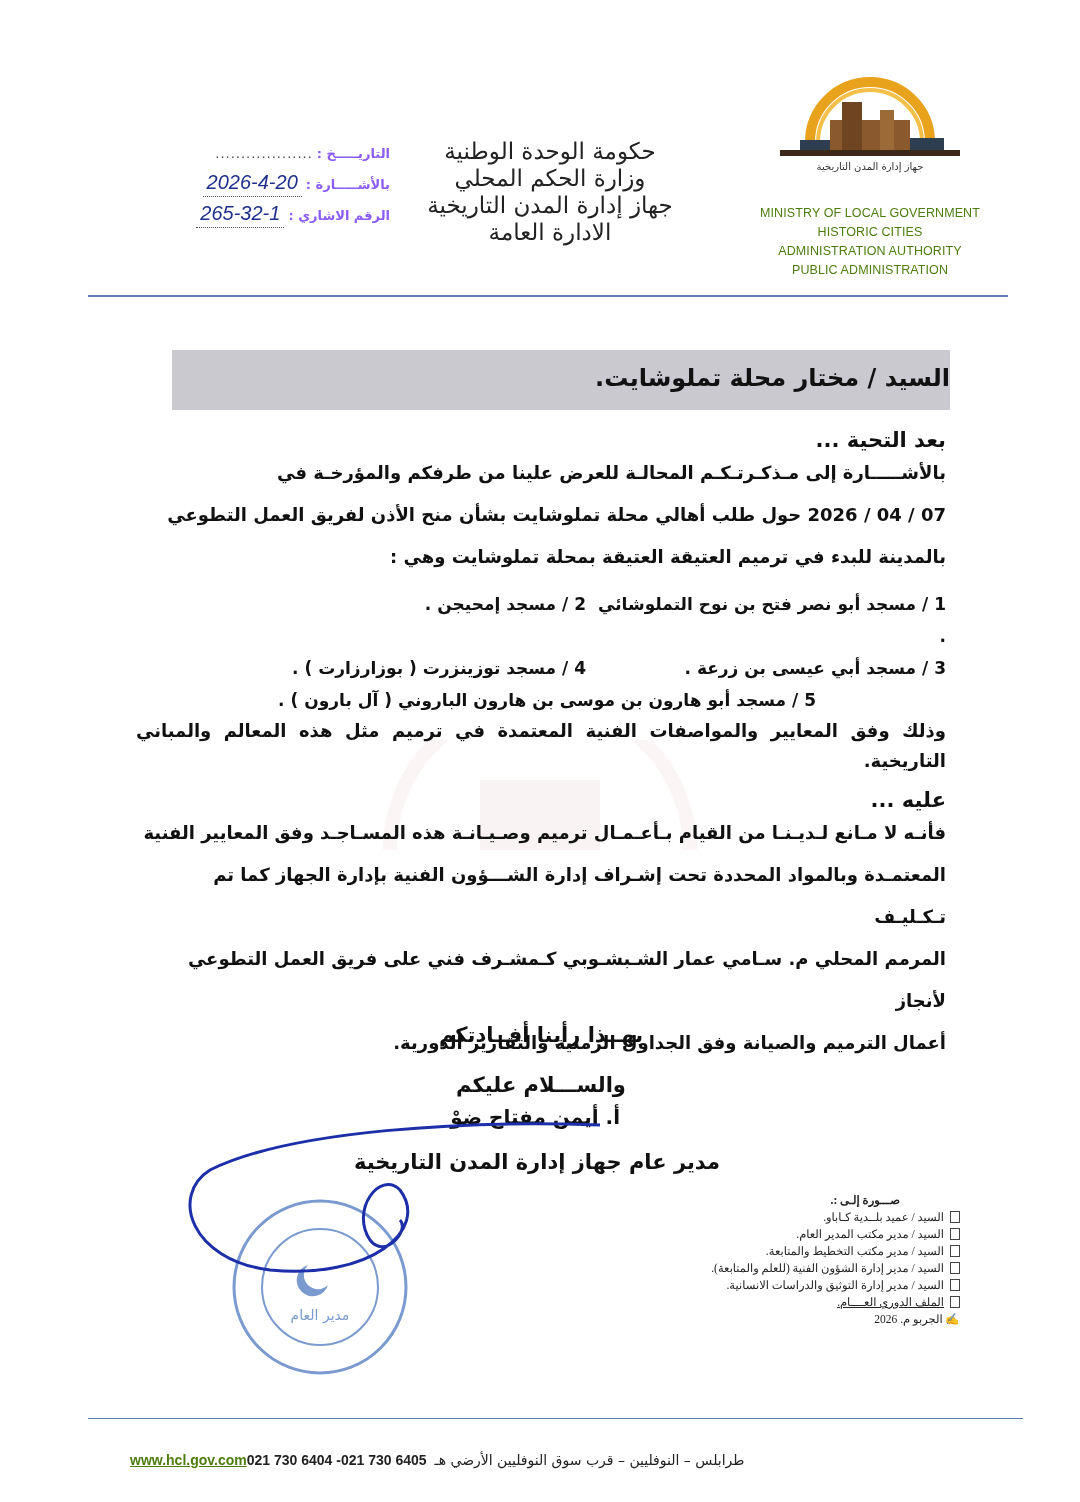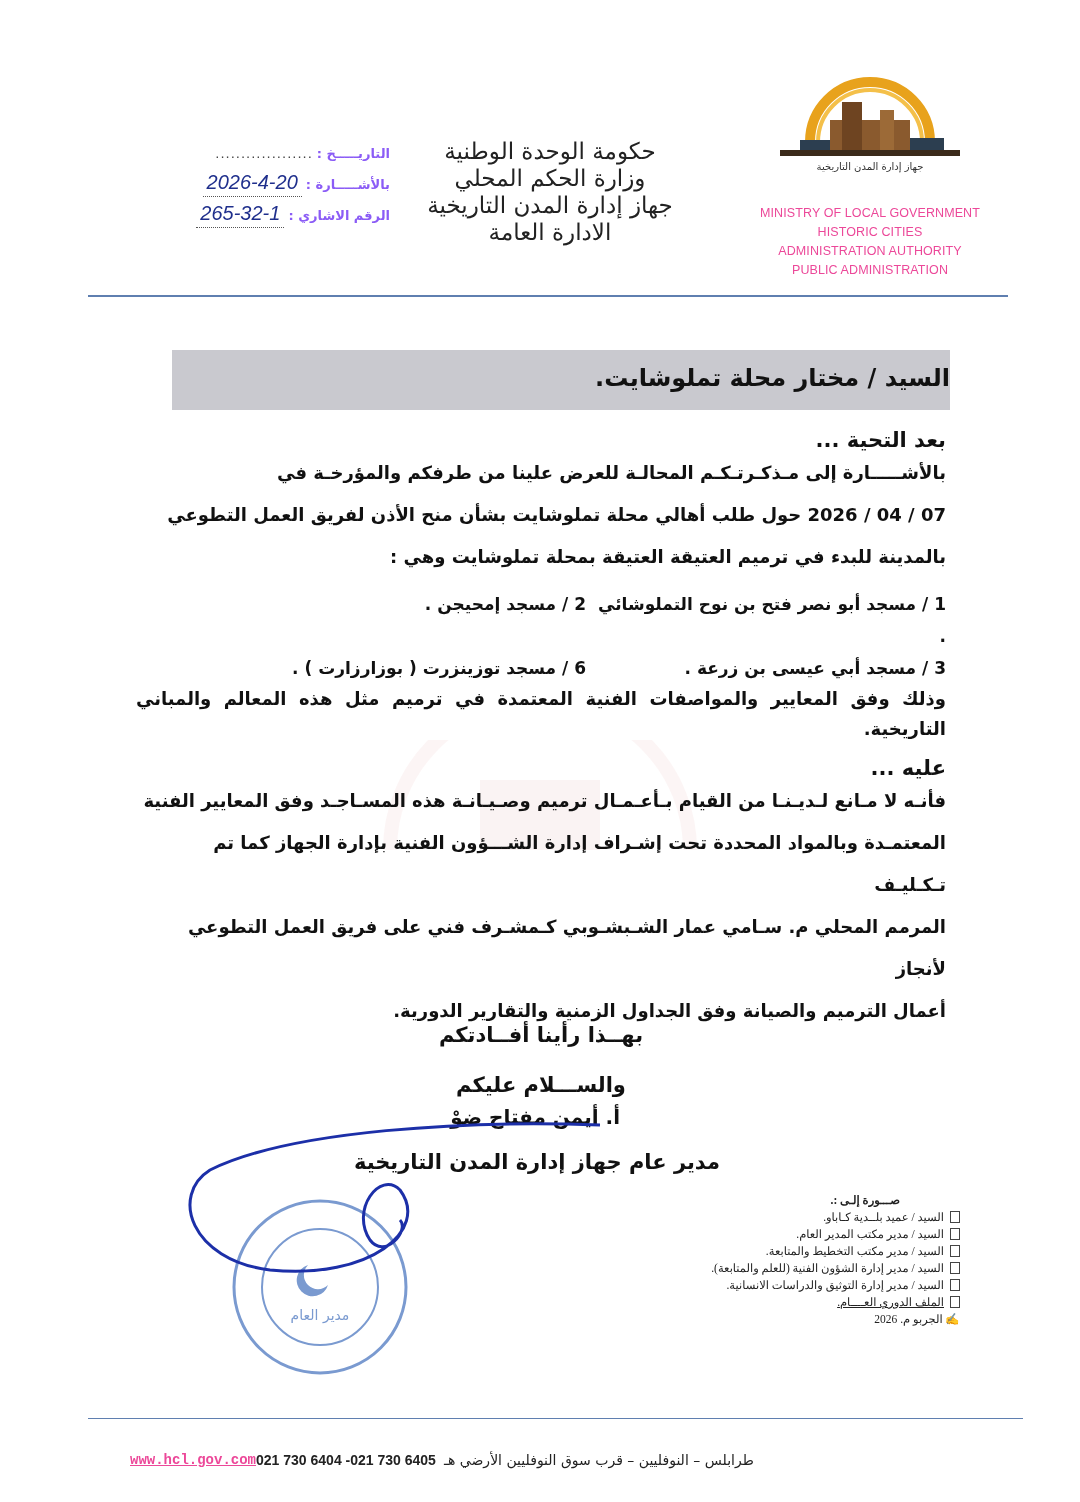--- a/index.html
+++ b/index.html
@@ -4,21 +4,21 @@
 <style>
   html, body { margin:0; padding:0; background:#ffffff; }
   body { width:1080px; height:1502px; position:relative; overflow:hidden;
          font-family:"DejaVu Sans", sans-serif; color:#111; }
   .abs { position:absolute; }
 
   
   .logo { left:770px; top:70px; width:200px; height:110px; }
   .eng { left:740px; top:204px; width:260px; text-align:center;
          font-family:"Liberation Sans", sans-serif; font-size:12.5px; line-height:19px;
-         color:#ec4899; letter-spacing:0.1px; }
+         color:#4d7c0f; letter-spacing:0.1px; }
   .ar-title { left:390px; top:138px; width:320px; text-align:center; direction:rtl;
               font-family:"DejaVu Serif", serif; font-size:23px; line-height:27px; color:#222; }
   .ref { left:90px; top:140px; width:300px; direction:rtl; font-size:13px; line-height:28px; }
   .ref-row { display:flex; align-items:baseline; gap:4px; white-space:nowrap; }
   .ref-label { font-weight:bold; color:#8b5cf6; }
   .ref-val { font-family:"Liberation Sans", sans-serif; font-style:italic; color:#1f2f8c;
              font-size:20px; direction:ltr; border-bottom:1px dotted #555; padding:0 4px; }
   .ref-dots { color:#444; letter-spacing:1px; }
   .hrule { left:88px; top:295px; width:920px; height:2px; background:#5f7fb0; }
 
@@ -49,21 +49,21 @@
   .cc-item { display:flex; gap:3px; }
   .doc-ic { display:inline-block; width:8px; height:10px; border:1px solid #444; margin-left:3px; position:relative; top:2px; }
 
   
   .stamp { left:228px; top:1195px; width:185px; height:185px; }
   .sig { left:170px; top:1110px; width:440px; height:190px; }
 
   
   .frule { left:88px; top:1418px; width:935px; height:1px; background:#5f7fb0; }
   .footer { left:130px; top:1448px; width:800px; height:24px; font-size:14px; color:#222; display:flex; align-items:center; }
-  .footer a { color:#ec4899; font-family:Liberation Mono, monospace; font-weight:bold; text-decoration:underline; }
+  .footer a { color:#4d7c0f; font-family:Liberation Sans, sans-serif; font-weight:bold; text-decoration:underline; }
   .foot-phone { font-family:"Liberation Sans", sans-serif; font-weight:bold; }
   .foot-addr { margin-left:8px; direction:rtl; }
 
   .watermark { left:330px; top:740px; width:420px; height:120px; opacity:0.08; }
 </style>
 </head>
 <body>
 
 <div class="abs logo">
   <svg width="200" height="110" viewBox="0 0 200 110">
@@ -127,21 +127,24 @@
     <div>07 / 04 / 2026 حول طلب أهالي محلة تملوشايت بشأن منح الأذن لفريق العمل التطوعي</div>
     <div>بالمدينة للبدء في ترميم العتيقة العتيقة بمحلة تملوشايت وهي :</div>
   </div>
   <div class="list" style="margin-top:10px;">
     <div class="list-row">
       <span class="col2">1 / مسجد أبو نصر فتح بن نوح التملوشائي .</span>
       <span class="col1">2 / مسجد إمحيجن .</span>
     </div>
     <div class="list-row">
       <span class="col2">3 / مسجد أبي عيسى بن زرعة .</span>
-      <span class="col1">6 / مسجد توزينزرت ( بوزارزارت ) .</span>
+      <span class="col1">4 / مسجد توزينزرت ( بوزارزارت ) .</span>
+    </div>
+    <div class="list-row">
+      <span style="margin-right:130px">5 / مسجد أبو هارون بن موسى بن هارون الباروني ( آل بارون ) .</span>
     </div>
   </div>
   <div class="para" style="line-height:30px">وذلك وفق المعايير والمواصفات الفنية المعتمدة في ترميم مثل هذه المعالم والمباني التاريخية.</div>
   <div class="sect">عليه ...</div>
   <div class="para2">
     <div>فأنـه لا مـانع لـديـنـا من القيام بـأعـمـال ترميم وصـيـانـة هذه المسـاجـد وفق المعايير الفنية</div>
     <div>المعتمـدة وبالمواد المحددة تحت إشـراف إدارة الشـــؤون الفنية بإدارة الجهاز كما تم تـكـليـف</div>
     <div>المرمم المحلي م. سـامي عمار الشـبشـوبي كـمشـرف فني على فريق العمل التطوعي لأنجاز</div>
     <div>أعمال الترميم والصيانة وفق الجداول الزمنية والتقارير الدورية.</div>
   </div>

